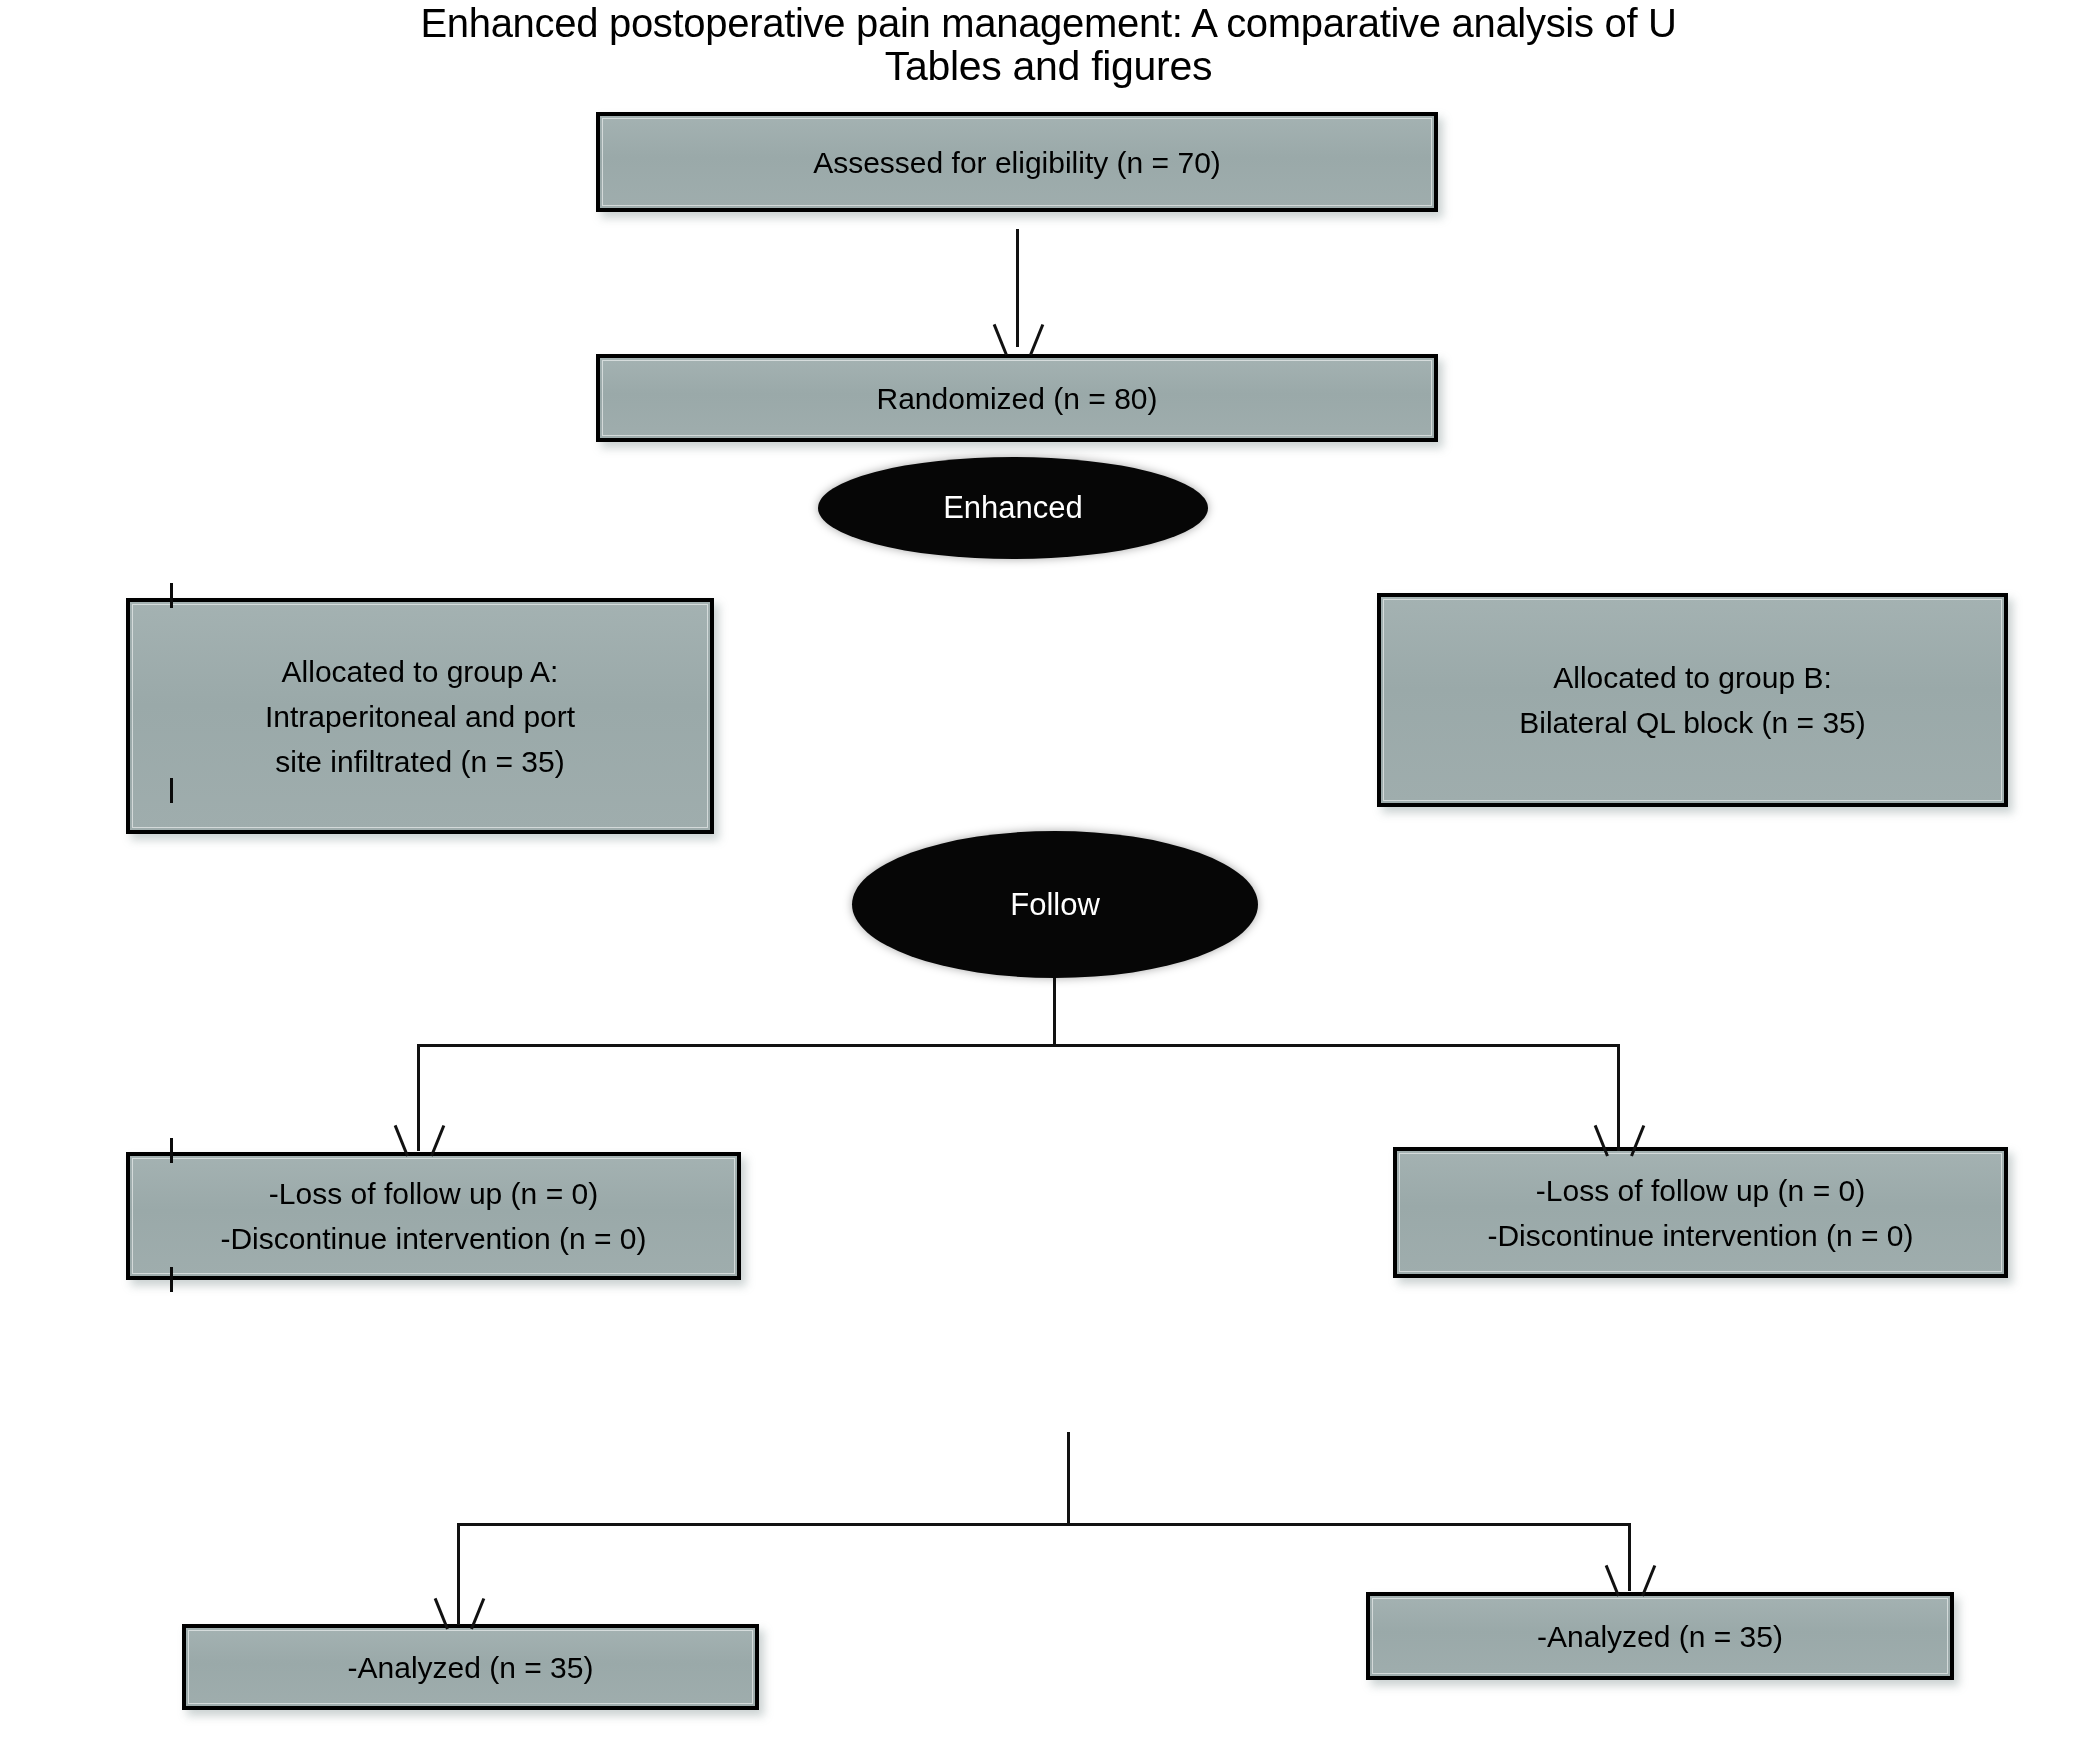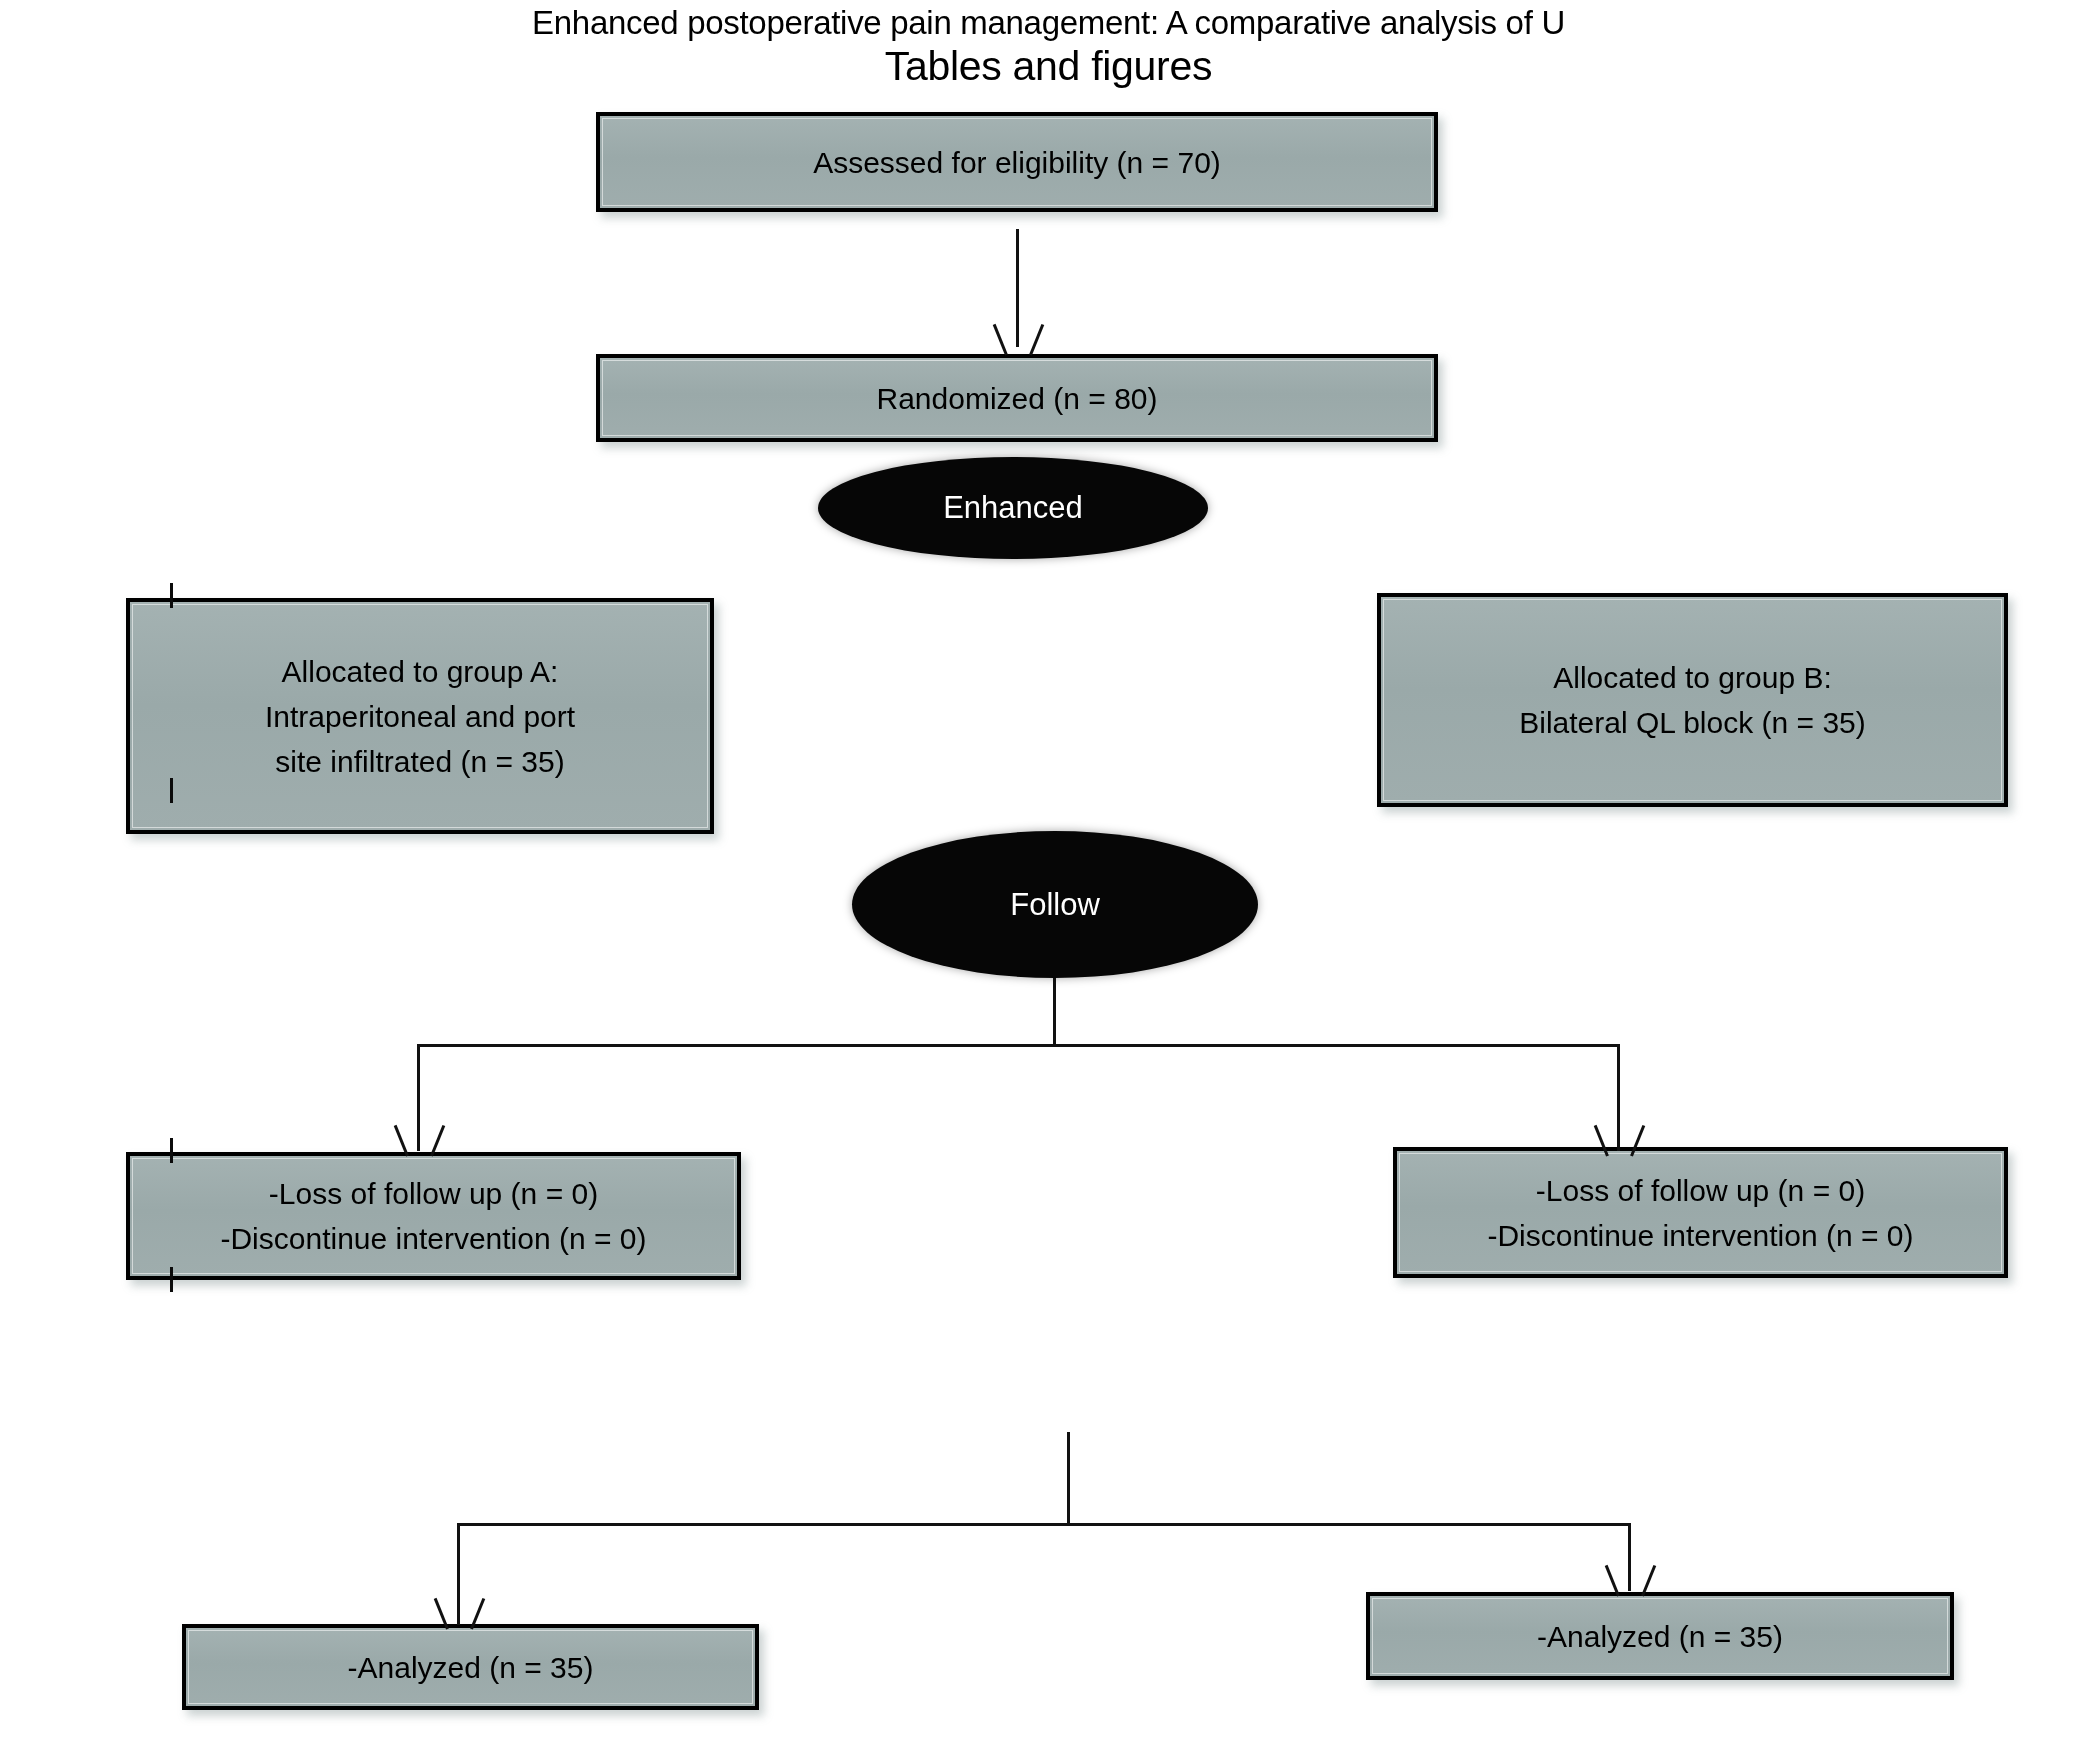--- a/index.html
+++ b/index.html
@@ -24,21 +24,21 @@
     left: 0;
     width: 100%;
     text-align: center;
     color: #000000;
     font-weight: 400;
     letter-spacing: -0.3px;
     white-space: nowrap;
   }
   #title-main {
     top: 4.3px;
-    font-size: 33px;
+    font-size: 40px;
     line-height: 38px;
   }
   #title-sub {
     top: 47px;
     font-size: 41px;
     line-height: 38px;
   }
 
   
   .node-box {

